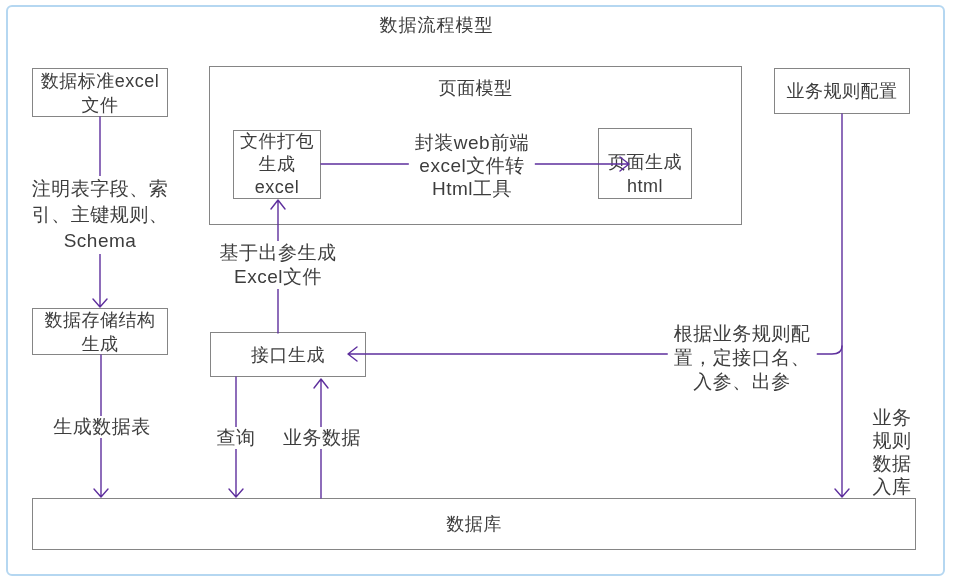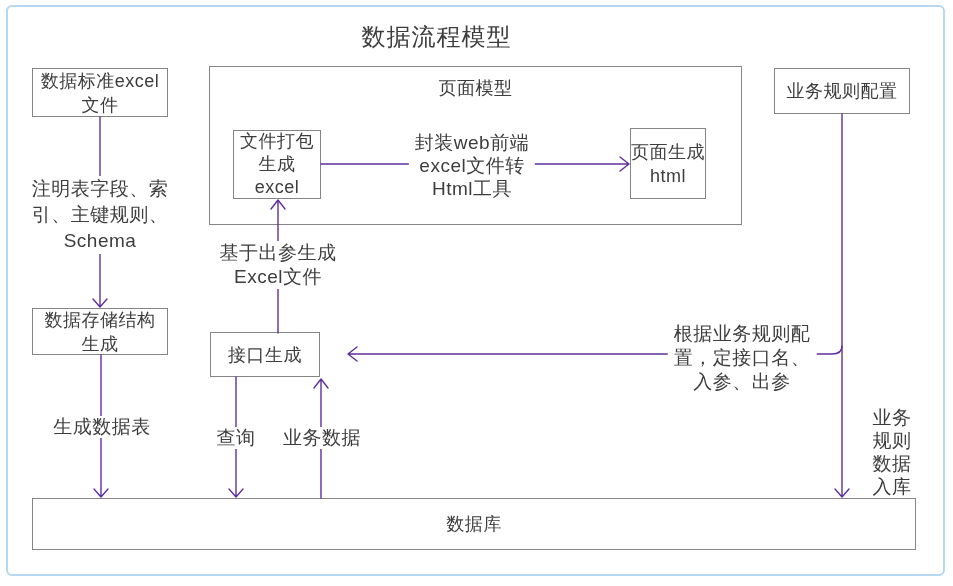--- a/index.html
+++ b/index.html
@@ -22,24 +22,24 @@
     width: 939px;
     height: 571px;
     border: 2px solid #b5d7f1;
     border-radius: 6px;
     background: #ffffff;
     box-sizing: border-box;
   }
   .diagram-title {
     position: absolute;
     left: 0;
-    top: 21px;
+    top: 13px;
     width: 873px;
     text-align: center;
-    font-size: 24px;
+    font-size: 18px;
     color: #3d3d3d;
     letter-spacing: 1px;
   }
   .node {
     position: absolute;
     border: 1px solid #858585;
     background: #ffffff;
     box-sizing: border-box;
     display: flex;
     align-items: center;
@@ -95,35 +95,35 @@
     <span>数据标准excel
 文件</span>
   </div>
 
   <div class="node" style="left:233px; top:130px; width:88px; height:69px; line-height:23px;">
     <span>文件打包
 生成
 excel</span>
   </div>
 
-  <div class="node" style="left:630px; top:128px; width:76px; height:71px;">
+  <div class="node" style="left:598px; top:128px; width:94px; height:71px;align-items:flex-end;">
     <span>页面生成
 html</span>
   </div>
 
   <div class="node" style="left:774px; top:68px; width:136px; height:46px;">
     <span>业务规则配置</span>
   </div>
 
   <div class="node" style="left:32px; top:308px; width:136px; height:47px;">
     <span>数据存储结构
 生成</span>
   </div>
 
-  <div class="node" style="left:210px; top:332px; width:110px; height:45px;">
+  <div class="node" style="left:210px; top:332px; width:156px; height:45px;">
     <span>接口生成</span>
   </div>
 
   <div class="node" style="left:32px; top:498px; width:884px; height:52px;">
     <span>数据库</span>
   </div>
 
   <svg class="connector-layer" width="953" height="586" viewBox="0 0 953 586">
     <g stroke="#5e2f9d" stroke-width="1.4" fill="none" stroke-linecap="round" stroke-linejoin="round">
       <path d="M100,117 L100,306 M93,299 L100,307 L107,299"></path>

